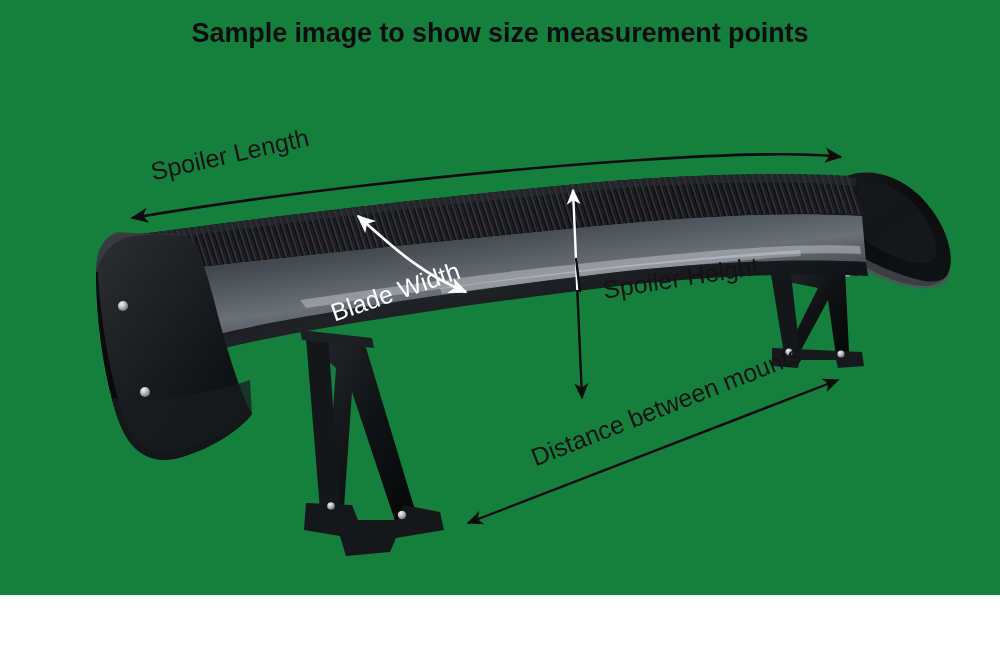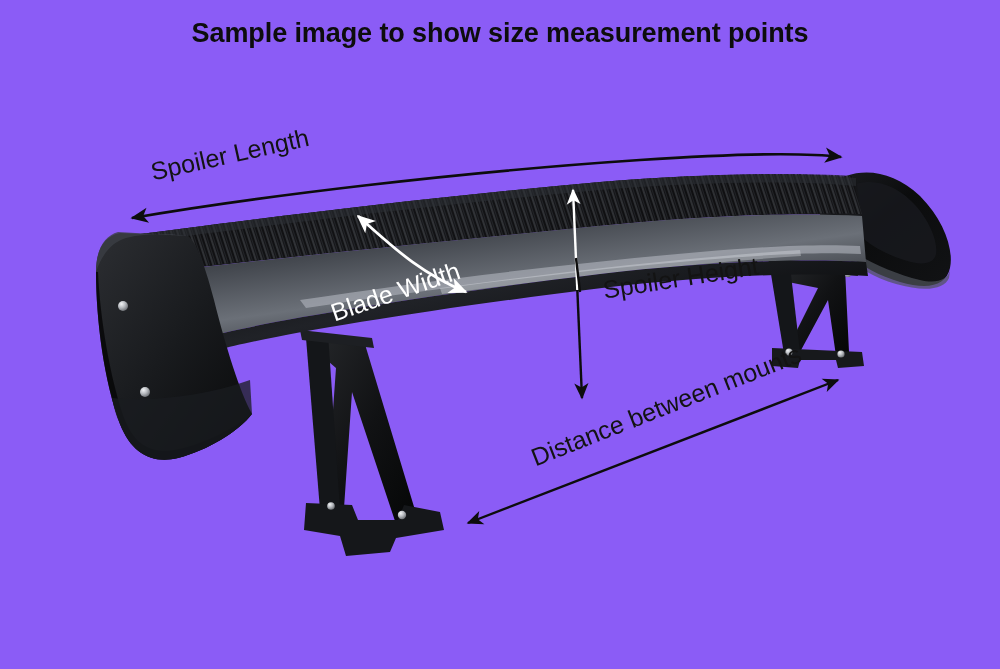--- a/index.html
+++ b/index.html
@@ -6,22 +6,22 @@
     margin: 0;
     padding: 0;
     background: #ffffff;
   }
   body {
     font-family: "Liberation Sans", sans-serif;
   }
   #stage {
     position: relative;
     width: 1000px;
-    height: 669px;
-    background: #8b5cf6;
+    height: 595px;
+    background: #15803d;
     overflow: hidden;
   }
   #page-title {
     position: absolute;
     left: 0;
     top: 18px;
     width: 1000px;
     text-align: center;
     font-size: 27px;
     font-weight: bold;

